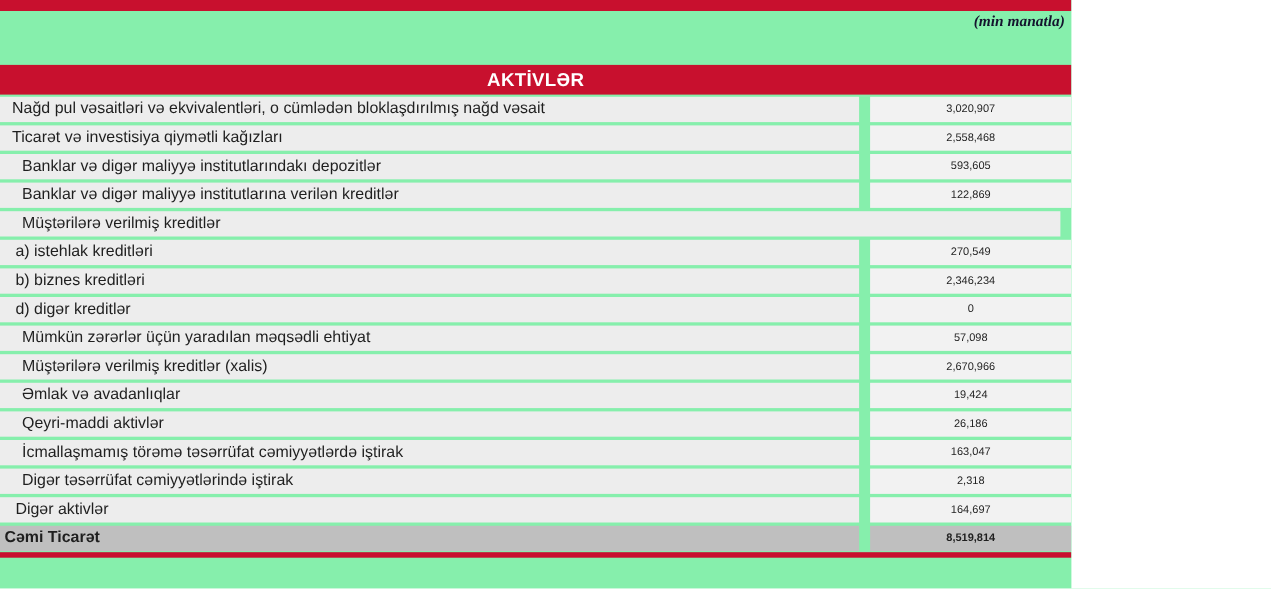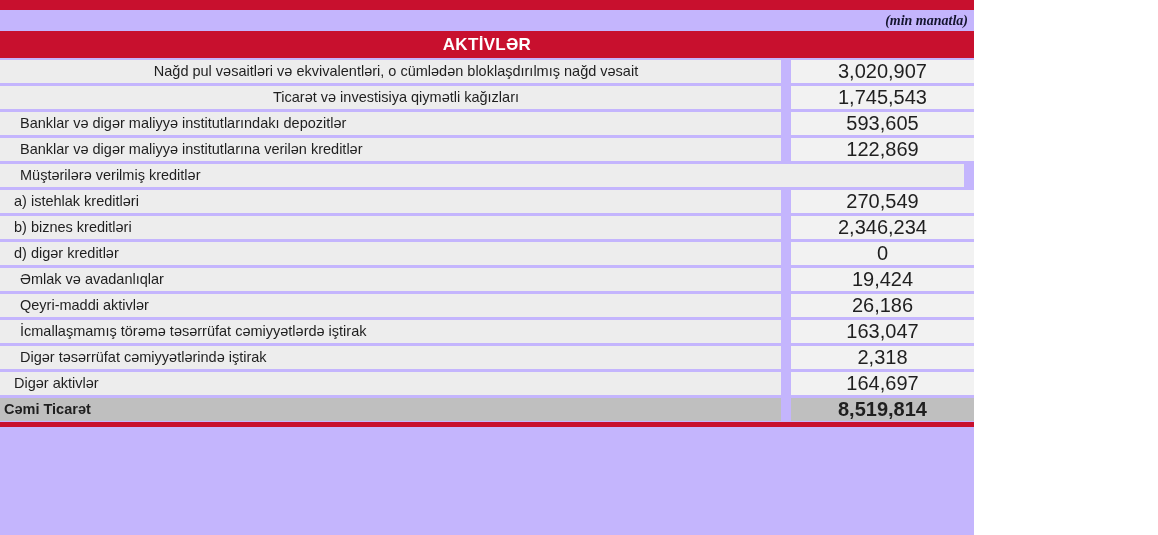--- a/index.html
+++ b/index.html
@@ -4,21 +4,21 @@
 <style>
   html, body {
     margin: 0;
     padding: 0;
     background: #ffffff;
   }
   .page {
     position: relative;
     width: 974px;
     height: 535px;
-    background: #c4b5fd;
+    background: #86efac;
     font-family: "Liberation Sans", sans-serif;
     color: var(--text, #1f1f1f);
     overflow: hidden;
   }
   .top-bar {
     width: 100%;
     height: 10px;
     background: var(--accent-red, #C8102E);
   }
   .unit-note {
@@ -35,20 +35,21 @@
   .section-header {
     height: 27px;
     line-height: 27px;
     background: var(--accent-red, #C8102E);
     color: #ffffff;
     text-align: center;
     font-weight: bold;
     font-size: 17px;
     letter-spacing: 0.3px;
     margin-bottom: 2px;
+    margin-top: 28px;
   }
   .table {
     width: 100%;
   }
   .row {
     display: flex;
     height: 23px;
     margin-bottom: 3px;
   }
   .cell {
@@ -60,23 +61,23 @@
   .cell.label {
     flex: 1 1 auto;
     background: var(--label-bg, #EDEDED);
     padding-left: 20px;
     margin-right: 10px;
   }
   .cell.value {
     flex: 0 0 183px;
     background: var(--value-bg, #F2F2F2);
     text-align: center;
-    font-size: 20px;
+    font-size: 10px;
   }
-  .row.indent-1 .cell.label { padding-left: 11px; text-align: center; }
+  .row.indent-1 .cell.label { padding-left: 11px; }
   .row.indent-2 .cell.label { padding-left: 14px; }
   .row.total { margin-bottom: 0; }
   .row.total .cell.label,
   .row.total .cell.value {
     background: var(--total-bg, #BFBFBF);
     font-weight: bold;
   }
   .row.total .cell.label { padding-left: 4px; }
   .bottom-bar {
     width: 100%;
@@ -95,21 +96,21 @@
     <span>AKTİVLƏR</span>
   </div>
   <div class="table" id="rows-container">
   <div class="row indent-1">
     <div class="cell label">Nağd pul vəsaitləri və ekvivalentləri, o cümlədən bloklaşdırılmış nağd vəsait</div>
     <div class="cell value">3,020,907</div>
   </div>
 
   <div class="row indent-1">
     <div class="cell label">Ticarət və investisiya qiymətli kağızları</div>
-    <div class="cell value">1,745,543</div>
+    <div class="cell value">2,558,468</div>
   </div>
 
   <div class="row">
     <div class="cell label">Banklar və digər maliyyə institutlarındakı depozitlər</div>
     <div class="cell value">593,605</div>
   </div>
 
   <div class="row">
     <div class="cell label">Banklar və digər maliyyə institutlarına verilən kreditlər</div>
     <div class="cell value">122,869</div>
@@ -128,21 +129,29 @@
     <div class="cell label">b) biznes kreditləri</div>
     <div class="cell value">2,346,234</div>
   </div>
 
 
   <div class="row indent-2">
     <div class="cell label">d) digər kreditlər</div>
     <div class="cell value">0</div>
   </div>
 
+  <div class="row">
+    <div class="cell label">Mümkün zərərlər üçün yaradılan məqsədli ehtiyat</div>
+    <div class="cell value">57,098</div>
+  </div>
 
+  <div class="row">
+    <div class="cell label">Müştərilərə verilmiş kreditlər (xalis)</div>
+    <div class="cell value">2,670,966</div>
+  </div>
 
   <div class="row">
     <div class="cell label">Əmlak və avadanlıqlar</div>
     <div class="cell value">19,424</div>
   </div>
 
   <div class="row">
     <div class="cell label">Qeyri-maddi aktivlər</div>
     <div class="cell value">26,186</div>
   </div>

